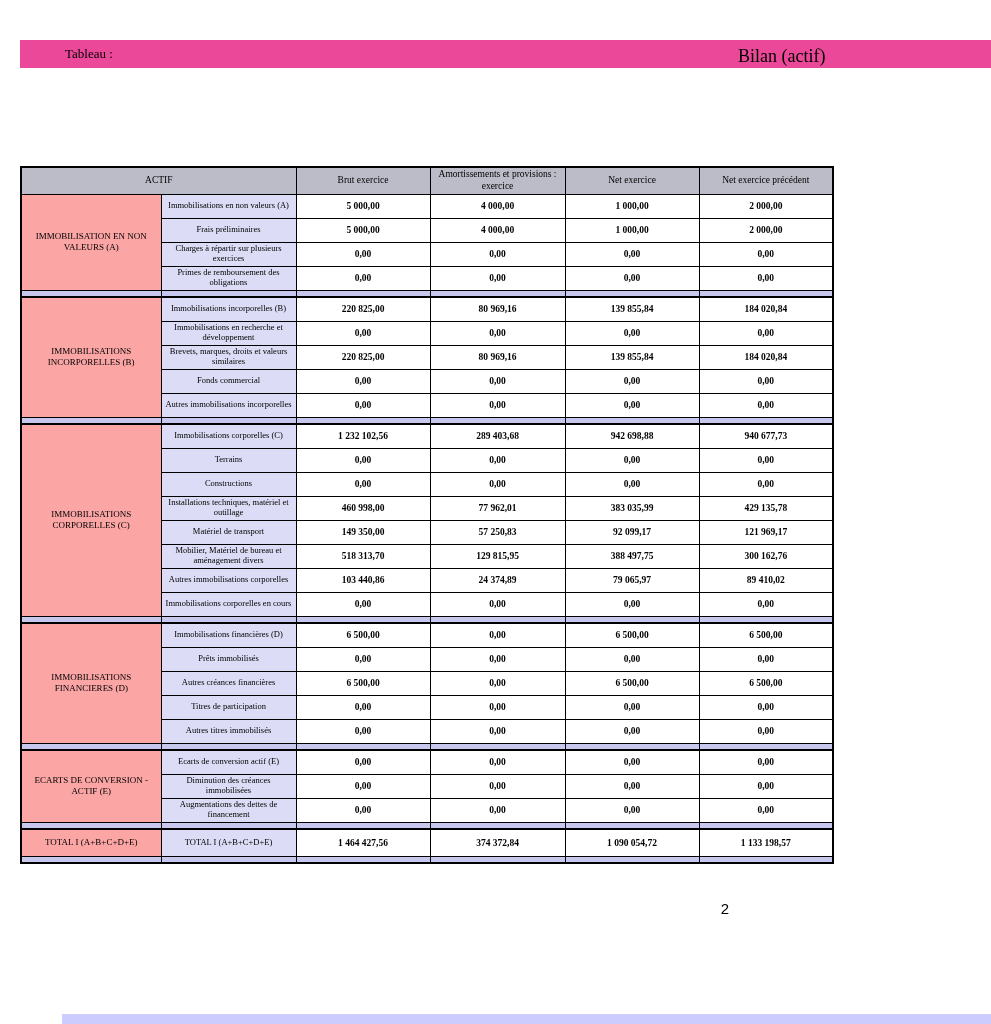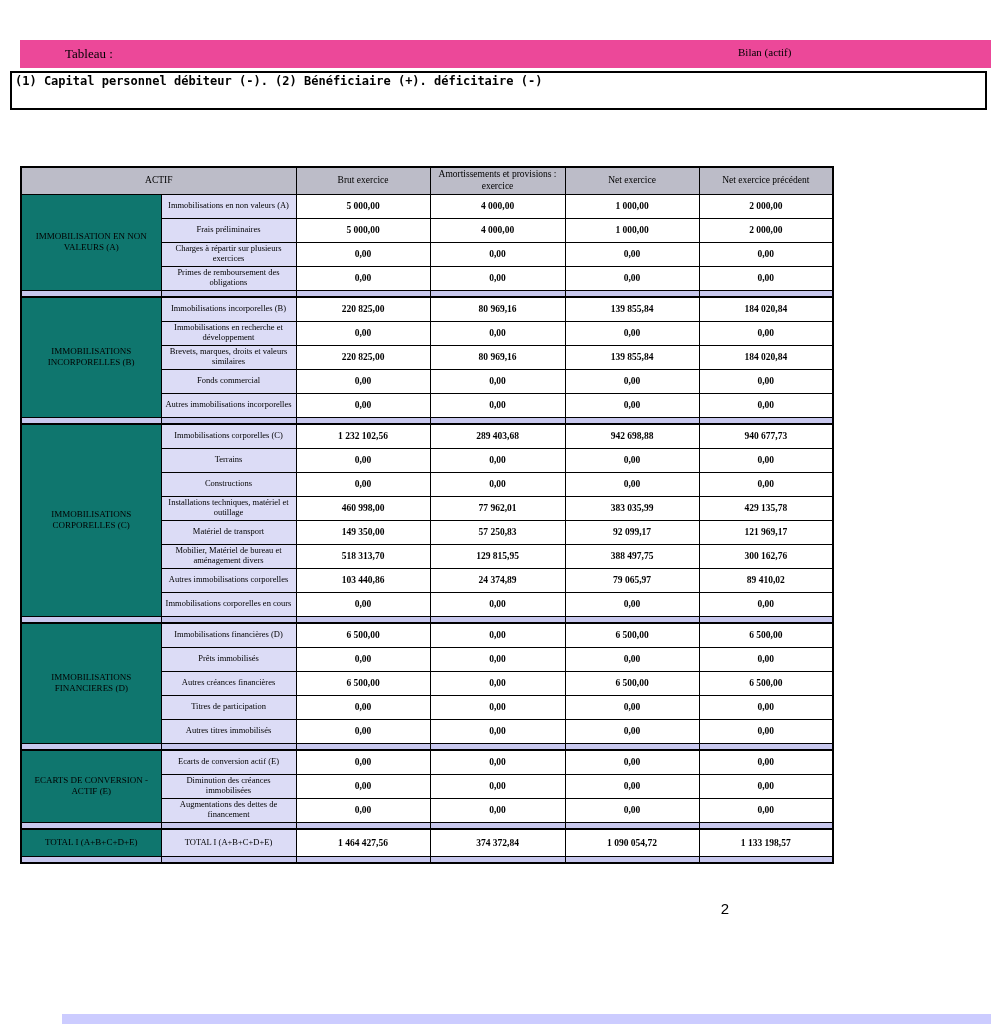--- a/index.html
+++ b/index.html
@@ -2,38 +2,38 @@
 <html><head>
 <meta charset="utf-8">
 <style>
   html,body{margin:0;padding:0;background:#ffffff;}
   .page{position:relative;width:991px;height:1024px;background:#ffffff;overflow:hidden;
         font-family:"Liberation Serif", serif;color:#000;}
 
   
   .top-bar{position:absolute;left:20px;top:40px;width:971px;height:28px;background:#ec4899;}
   .top-bar .tableau{position:absolute;left:45px;top:6px;font-size:13px;}
-  .top-bar .bilan{position:absolute;left:718px;top:6px;font-size:11px;}
+  .top-bar .bilan{position:absolute;left:718px;top:6px;font-size:18px;}
 
   
   .note-box{position:absolute;left:10px;top:71px;width:977px;height:39px;background:#fff;
             border:2px solid #000;box-sizing:border-box;}
   .note-box span{display:block;padding:1px 3px;font-family:"DejaVu Sans Mono", monospace;
                  font-size:12px;font-weight:bold;white-space:pre;}
 
   
   table.balance-table{position:absolute;left:12px;top:166px;width:812px;border-collapse:collapse;
                       table-layout:fixed;border:2px solid #000;margin-left:8px;}
   .balance-table th,.balance-table td{border:1px solid #000;box-sizing:border-box;overflow:hidden;}
   .balance-table thead tr{height:27px;}
   .balance-table th{background:#bcbcc8;font-weight:normal;font-size:9.5px;text-align:center;
                     vertical-align:middle;padding:1px 2px;line-height:1.2;}
   tr.data-row{height:24px;}
   tr.total-row{height:27px;}
-  td.group-cell{background:#0f766e;font-size:9px;text-align:center;vertical-align:middle;
+  td.group-cell{background:#fca5a5;font-size:9px;text-align:center;vertical-align:middle;
                 padding:0 3px;line-height:1.25;}
   td.label-cell{background:#dcdcf6;font-size:8.5px;font-weight:normal;text-align:center;
                 vertical-align:middle;padding:1px 2px;line-height:1.15;}
   td.value-cell{background:#ffffff;font-size:9.5px;font-weight:bold;text-align:center;
                 vertical-align:middle;padding:0 2px;}
   tr.spacer-row{height:7px;}
   td.spacer-cell{background:#c8c8ee;border-bottom-width:2px;padding:0;}
 
   
   .page-number{position:absolute;left:640px;top:900px;width:170px;text-align:center;
@@ -49,23 +49,20 @@
 </head>
 <body>
 
 <div class="page">
 
   <div class="top-bar">
     <span class="tableau">Tableau :</span>
     <span class="bilan">Bilan (actif)</span>
   </div>
 
-  <div class="note-box">
-    <span>(1) Capital personnel débiteur (-). (2) Bénéficiaire (+). déficitaire (-)</span>
-  </div>
 
   <table class="balance-table">
     <colgroup>
       <col style="width:140px">
         <col style="width:135px">
         <col style="width:134px">
       <col style="width:135px">
         <col style="width:134px">
         <col style="width:134px">
     </colgroup>

